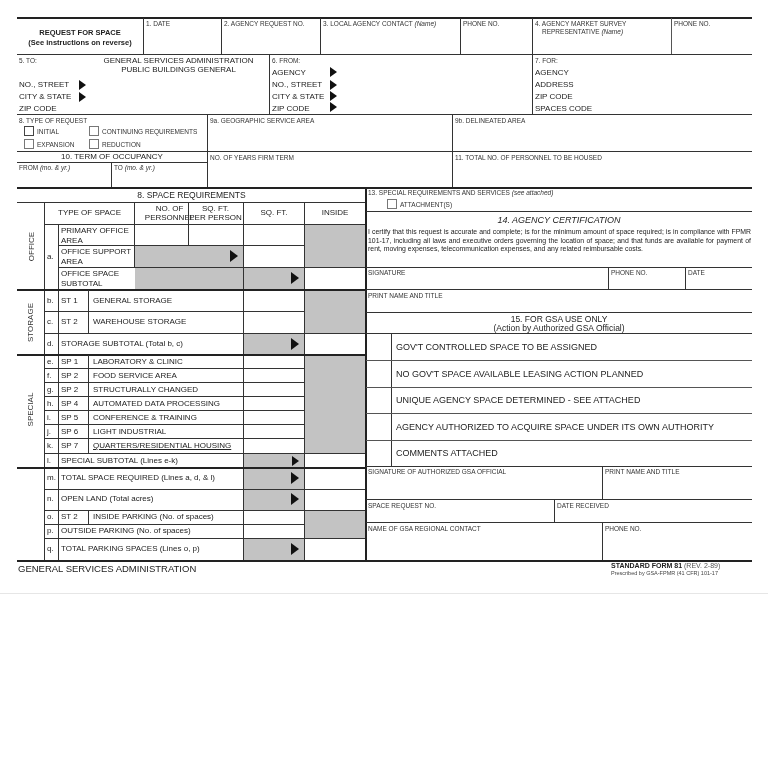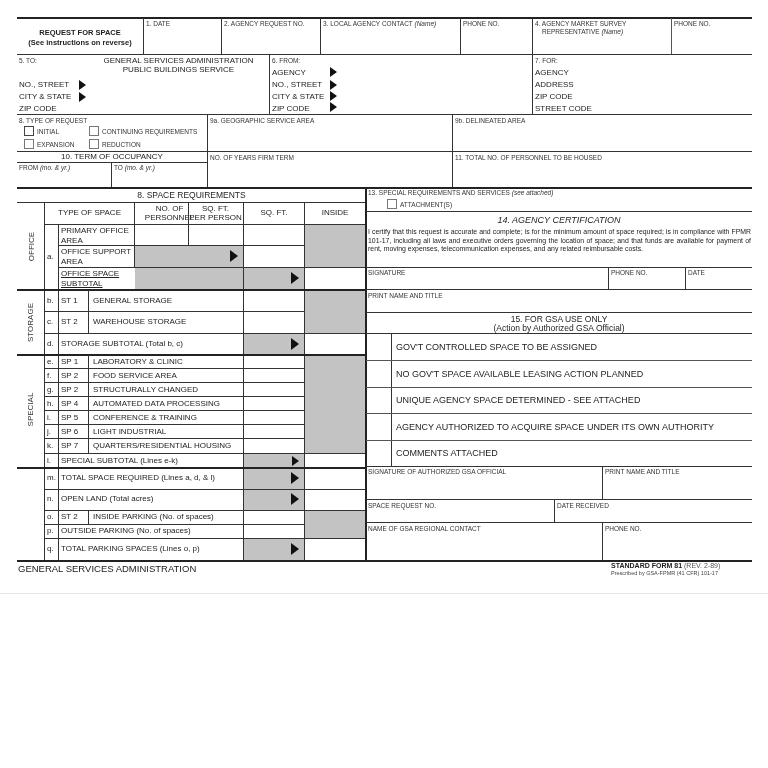--- a/index.html
+++ b/index.html
@@ -47,21 +47,21 @@
   <div class="lbl" style="left:535px; top:20px;">4. AGENCY MARKET SURVEY</div>
   <div class="lbl" style="left:542px; top:28px;"><span>REPRESENTATIVE</span> <i>(Name)</i></div>
   <div class="abs" style="left:533px; top:36px; width:137px; height:17px;"></div>
   <div class="vl" style="left:671px; top:18px; height:36px; background:#555;"></div>
   <div class="lbl" style="left:674px; top:20px;">PHONE NO.</div>
   <div class="abs" style="left:672px; top:28px; width:80px; height:25px;"></div>
   <div class="hl" style="left:17px; top:54px; width:735px;"></div>
 
   <div class="lbl" style="left:19px; top:57px;">5. TO:</div>
   <div class="txt8 center" style="left:100px; top:56px; width:157px;">GENERAL SERVICES ADMINISTRATION</div>
-  <div class="txt8 center" style="left:100px; top:65px; width:157px;">PUBLIC BUILDINGS SERVICE</div>
+  <div class="txt8 center" style="left:100px; top:65px; width:157px;">PUBLIC BUILDINGS GENERAL</div>
   <div class="txt8" style="left:19px; top:80px;">NO., STREET</div>
   <div class="arrow-sm" style="left:79px; top:80px;"></div>
   <div class="txt8" style="left:19px; top:92px;">CITY &amp; STATE</div>
   <div class="arrow-sm" style="left:79px; top:92px;"></div>
   <div class="txt8" style="left:19px; top:104px;">ZIP CODE</div>
   <div class="vl" style="left:269px; top:55px; height:59px;"></div>
 
   <div class="lbl" style="left:272px; top:57px;">6. FROM:</div>
   <div class="txt8" style="left:272px; top:68px;">AGENCY</div>
   <div class="arrow-sm" style="left:330px; top:67px;"></div>
@@ -74,21 +74,21 @@
   <div class="abs" style="left:342px; top:90px; width:118px; height:11px;"></div>
   <div class="txt8" style="left:272px; top:104px;">ZIP CODE</div>
   <div class="arrow-sm" style="left:330px; top:102px;"></div>
   <div class="abs" style="left:342px; top:102px; width:118px; height:11px;"></div>
   <div class="vl" style="left:532px; top:55px; height:59px;"></div>
 
   <div class="lbl" style="left:535px; top:57px;">7. FOR:</div>
   <div class="txt8" style="left:535px; top:68px;">AGENCY</div>
   <div class="txt8" style="left:535px; top:80px;">ADDRESS</div>
   <div class="txt8" style="left:535px; top:92px;">ZIP CODE</div>
-  <div class="txt8" style="left:535px; top:104px;">STREET CODE</div>
+  <div class="txt8" style="left:535px; top:104px;">SPACES CODE</div>
   <div class="hl" style="left:17px; top:114px; width:735px;"></div>
 
   <div class="lbl" style="left:19px; top:117px;">8. TYPE OF REQUEST</div>
   <div class="cbox" style="left:24px; top:126px; border-color:#444;"></div>
   <div class="lbl" style="left:37px; top:128px;">INITIAL</div>
   <div class="cbox" style="left:89px; top:126px;"></div>
   <div class="lbl" style="left:102px; top:128px;">CONTINUING REQUIREMENTS</div>
   <div class="cbox" style="left:24px; top:139px;"></div>
   <div class="lbl" style="left:37px; top:141px;">EXPANSION</div>
   <div class="cbox" style="left:89px; top:139px;"></div>
@@ -159,21 +159,21 @@
   <div class="abs" style="left:189px; top:225px; width:54px; height:20px;"></div>
   <div class="abs" style="left:244px; top:225px; width:60px; height:20px;"></div>
   <div class="hl" style="left:58px; top:245px; width:246px;"></div>
   <div class="txt8" style="left:61px; top:247px; line-height:9.5px;">
       <div>OFFICE SUPPORT</div>
       <div>AREA</div>
     </div>
   <div class="arrow" style="left:230px; top:250px;"></div>
   <div class="abs" style="left:244px; top:246px; width:60px; height:21px;"></div>
   <div class="hl" style="left:58px; top:267px; width:307px;"></div>
-  <div class="txt8" style="left:61px; top:269px; line-height:9.5px;text-decoration:underline;">
+  <div class="txt8" style="left:61px; top:269px; line-height:9.5px;">
       <div>OFFICE SPACE</div>
       <div>SUBTOTAL</div>
     </div>
   <div class="vl" style="left:243px; top:267px; height:22px;"></div>
   <div class="arrow" style="left:291px; top:272px;"></div>
   <div class="abs" style="left:305px; top:268px; width:60px; height:21px;"></div>
   <div class="hl2" style="left:17px; top:289px; width:349px;"></div>
 
   <div class="vert" style="left:0px; top:318px; width:60px;">STORAGE</div>
   <div class="vl" style="left:88px; top:290px; height:43px;"></div>
@@ -227,21 +227,21 @@
   <div class="hl" style="left:44px; top:424px; width:260px;"></div>
 
   <div class="txt8" style="left:47px; top:427px;">j.</div>
   <div class="txt8" style="left:61px; top:427px;">SP 6</div>
   <div class="txt8" style="left:93px; top:427px;">LIGHT INDUSTRIAL</div>
   <div class="abs" style="left:244px; top:425px; width:60px; height:13px;"></div>
   <div class="hl" style="left:44px; top:438px; width:260px;"></div>
 
   <div class="txt8" style="left:47px; top:441px;">k.</div>
   <div class="txt8" style="left:61px; top:441px;">SP 7</div>
-  <div class="txt8" style="left:93px; top:441px;">QUARTERS/RESIDENTIAL HOUSING</div>
+  <div class="txt8" style="left:93px; top:441px;text-decoration:underline;">QUARTERS/RESIDENTIAL HOUSING</div>
   <div class="abs" style="left:244px; top:439px; width:60px; height:14px;"></div>
   <div class="hl" style="left:44px; top:453px; width:321px;"></div>
 
   <div class="txt8" style="left:47px; top:456px;">l.</div>
   <div class="txt8" style="left:61px; top:456px;">SPECIAL SUBTOTAL (Lines e-k)</div>
   <div class="arrow-sm" style="left:292px; top:456px;"></div>
   <div class="abs" style="left:305px; top:454px; width:60px; height:13px;"></div>
   <div class="hl2" style="left:17px; top:467px; width:349px;"></div>
 
   <div class="txt8" style="left:47px; top:473px;">m.</div>

